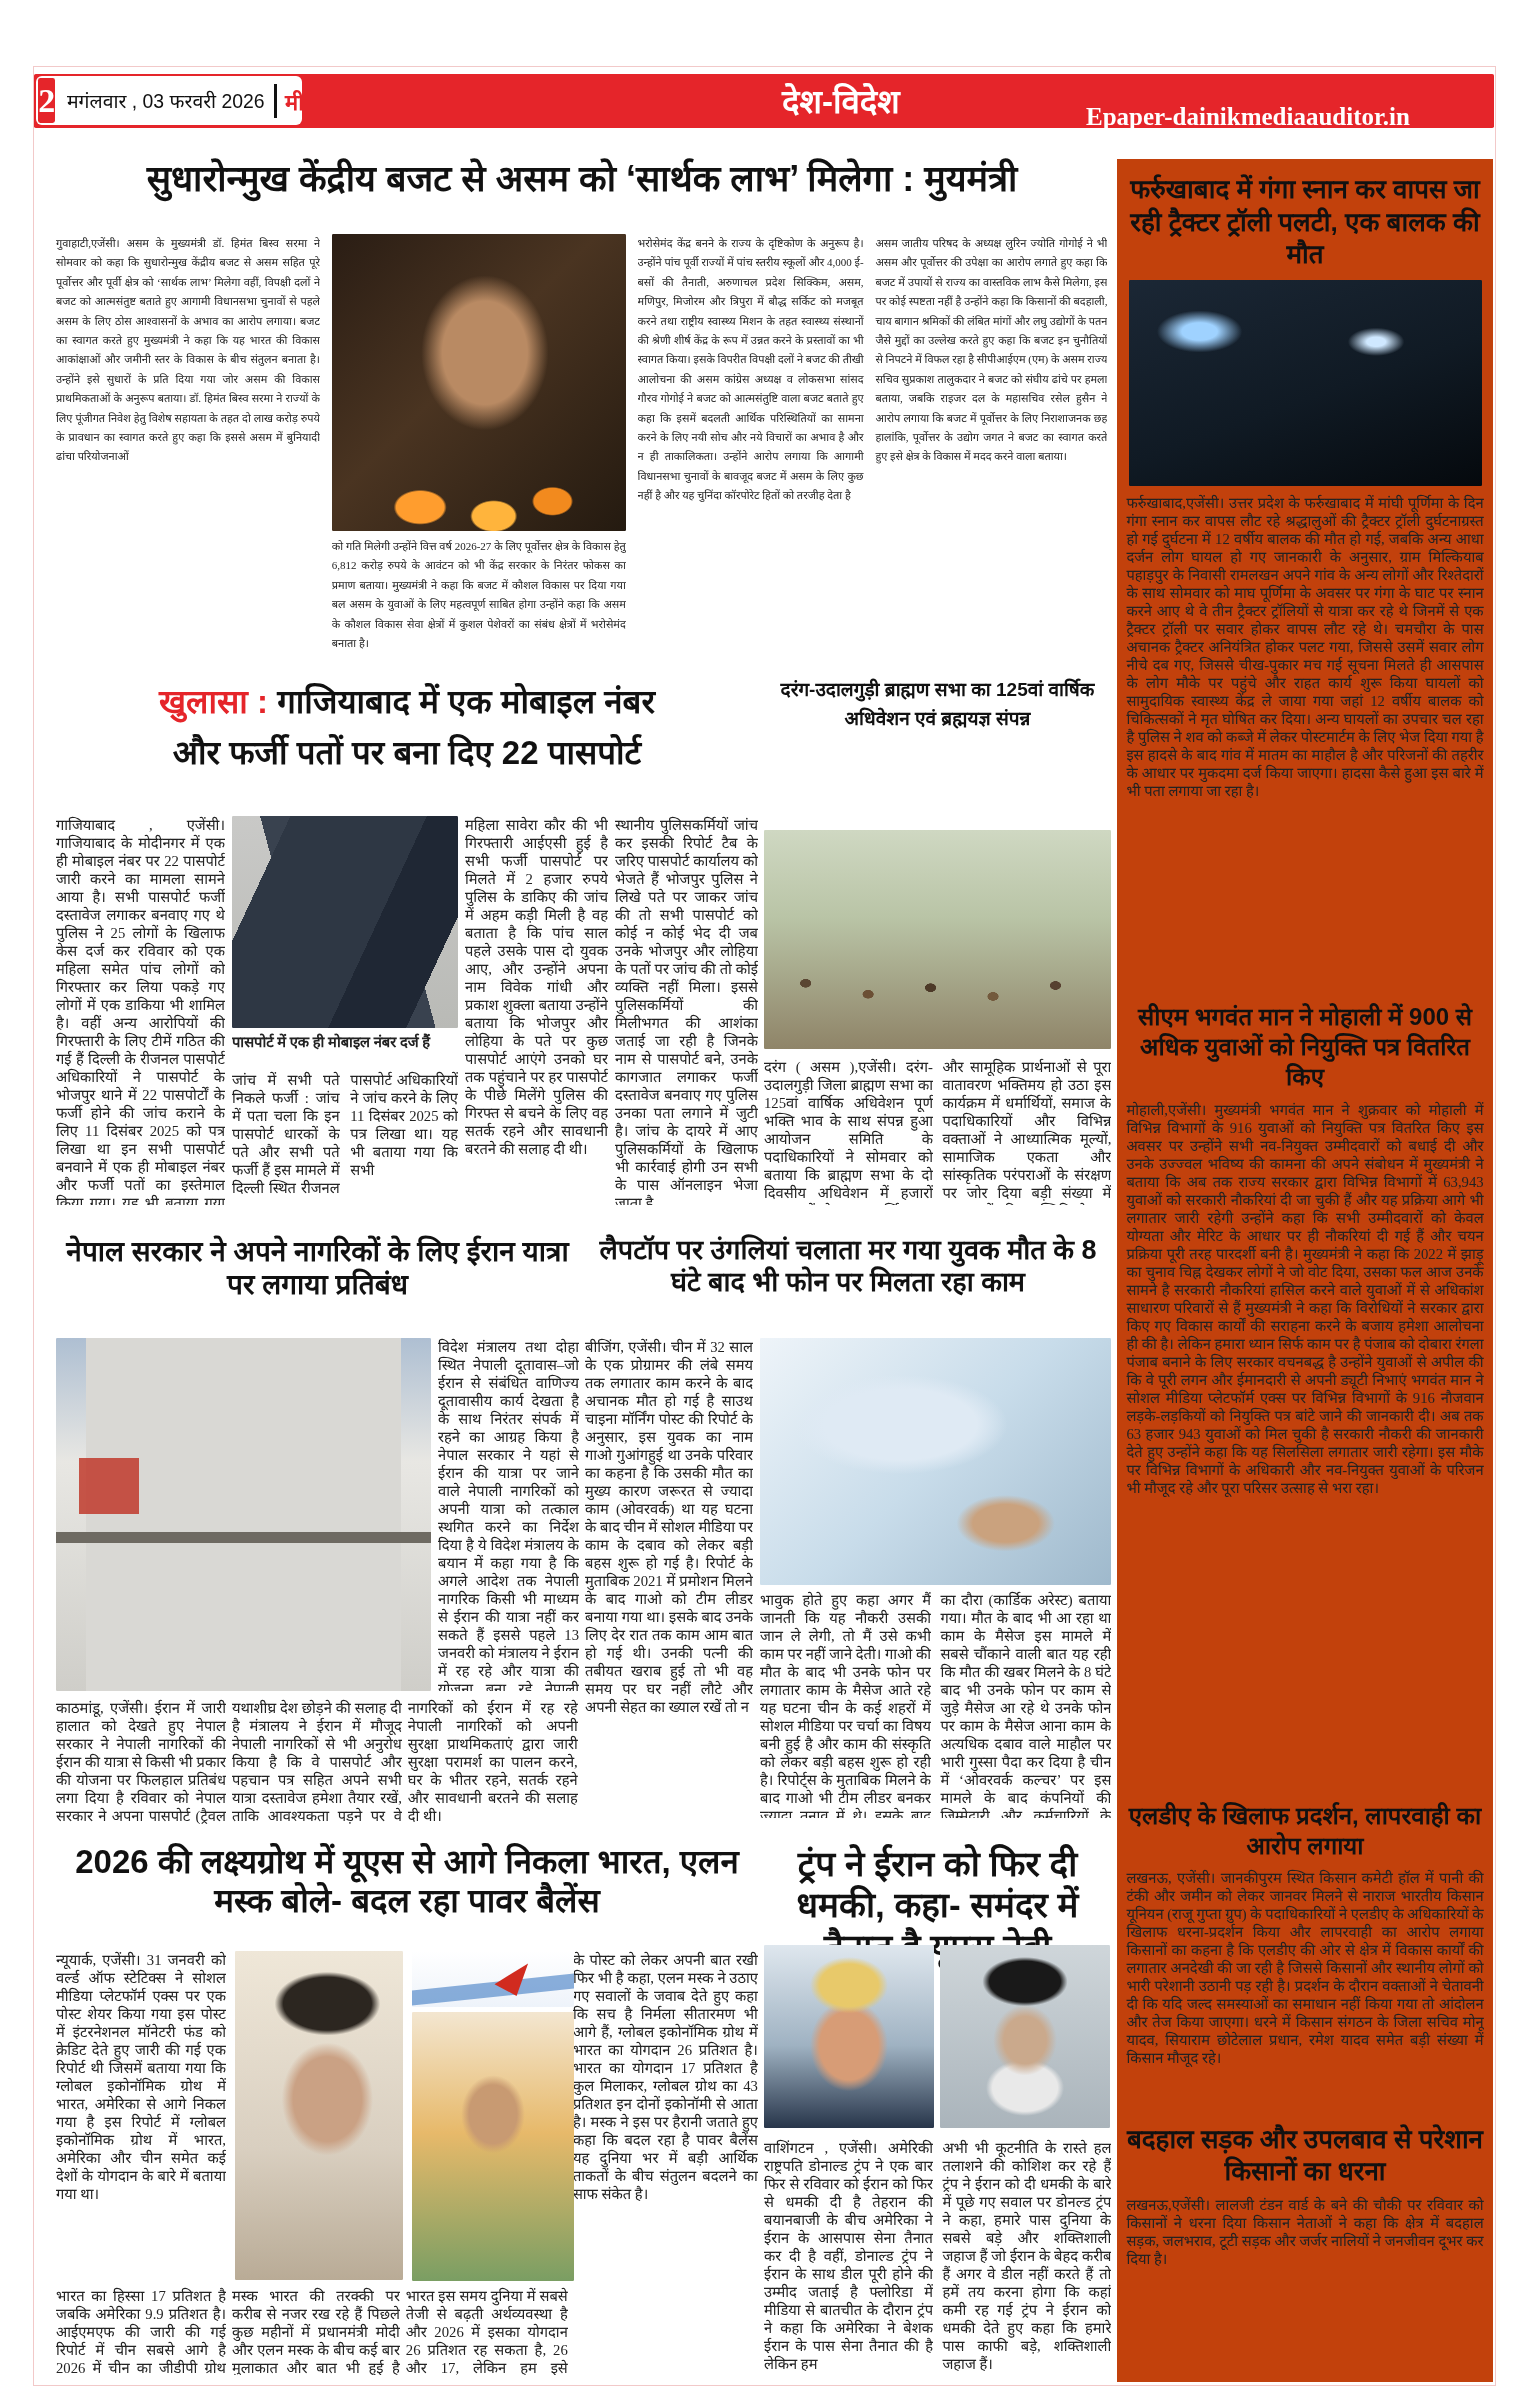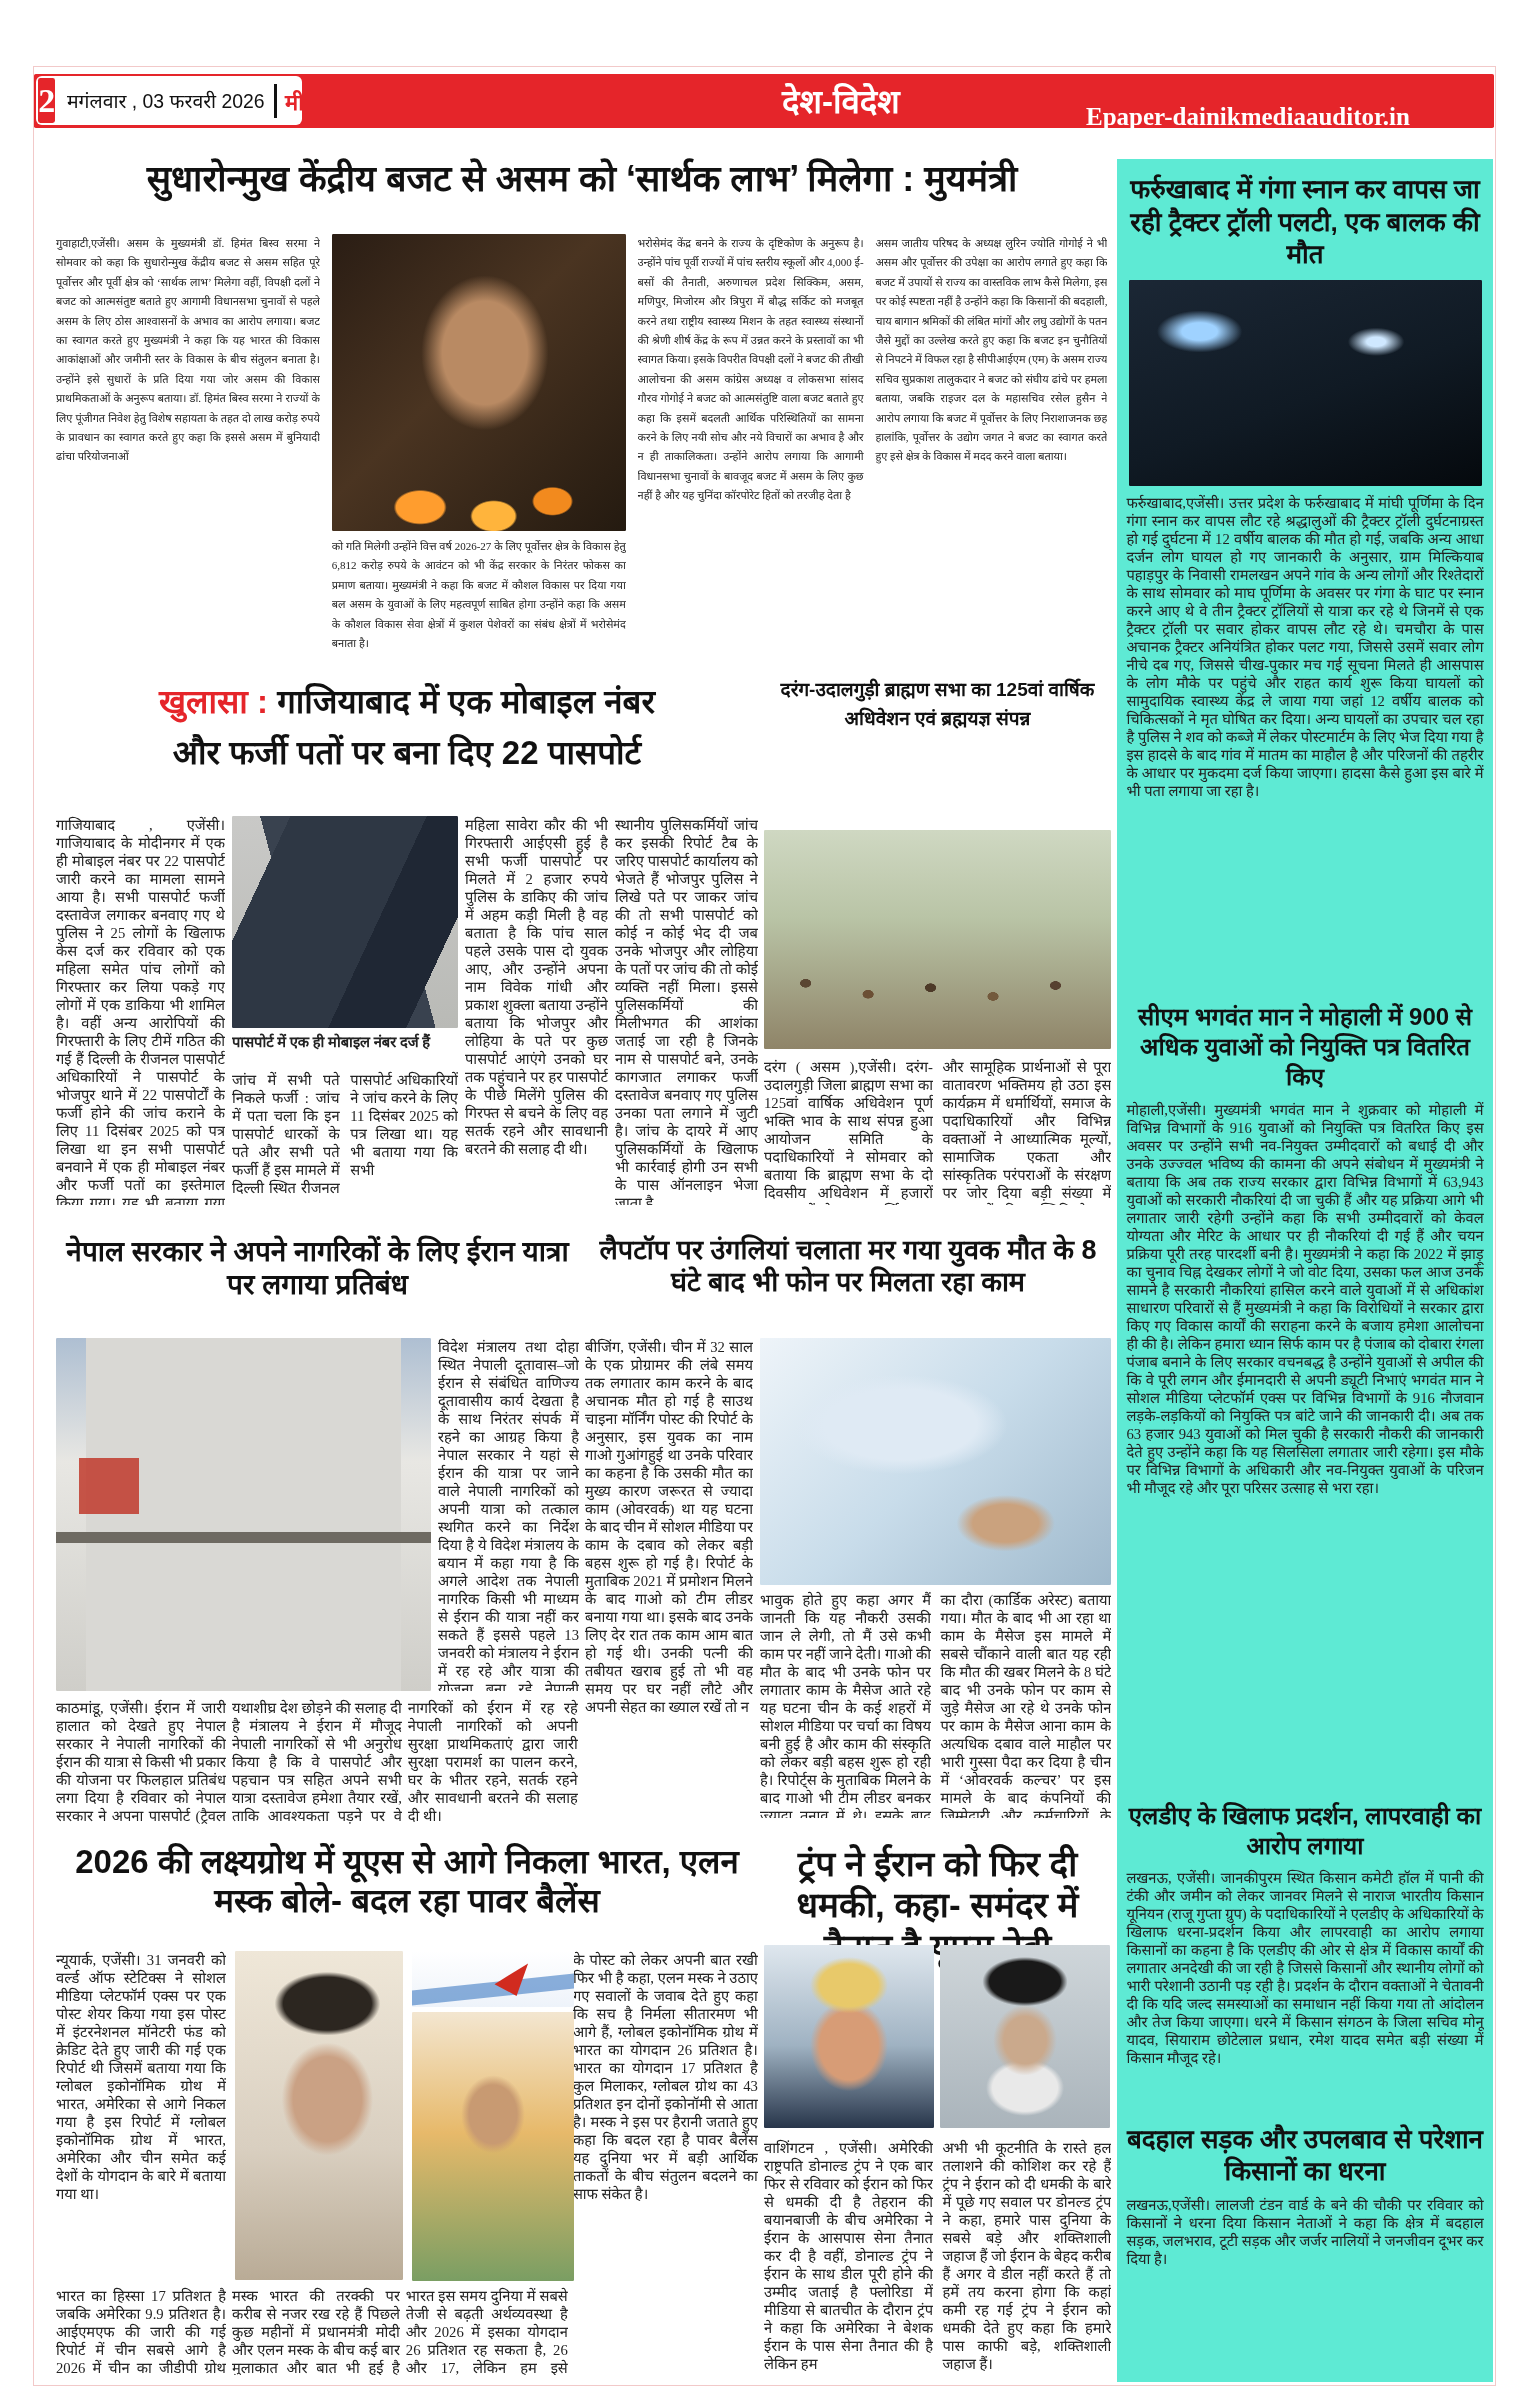--- a/index.html
+++ b/index.html
@@ -73,21 +73,21 @@
       radial-gradient(65px 47px at 50% 22%, #e8c96a 0 45%, transparent 60%),
       radial-gradient(65px 76px at 50% 55%, #d79c76 0 45%, transparent 60%),
       linear-gradient(180deg,#dfe7ee 0%,#9fb2c2 55%,#27354a 100%);}
   .ph-khamenei{background:
       radial-gradient(71px 41px at 50% 20%, #191919 0 50%, transparent 60%),
       radial-gradient(53px 59px at 50% 52%, #caa98c 0 40%, transparent 60%),
       radial-gradient(65px 47px at 50% 78%, #e9e9e9 0 50%, transparent 60%),
       linear-gradient(180deg,#cfd6da 0%,#aab4bb 100%);}
   
   .abs{position:absolute;}
-  .rail{position:absolute;left:1117px;top:159px;width:376px;height:2223px;background:#5eead4;
+  .rail{position:absolute;left:1117px;top:159px;width:376px;height:2223px;background:#c2410c;
         padding:0;box-sizing:border-box;}
   .rail-inner{padding:9.4px 9.4px 0 9.4px;}
   .rail .hl{line-height:1.25;}
   .flexrow{display:flex;}
   .col{flex:none;}
   .twocol{column-count:2;column-gap:10.6px;}
 </style>
 </head>
 <body>
 

